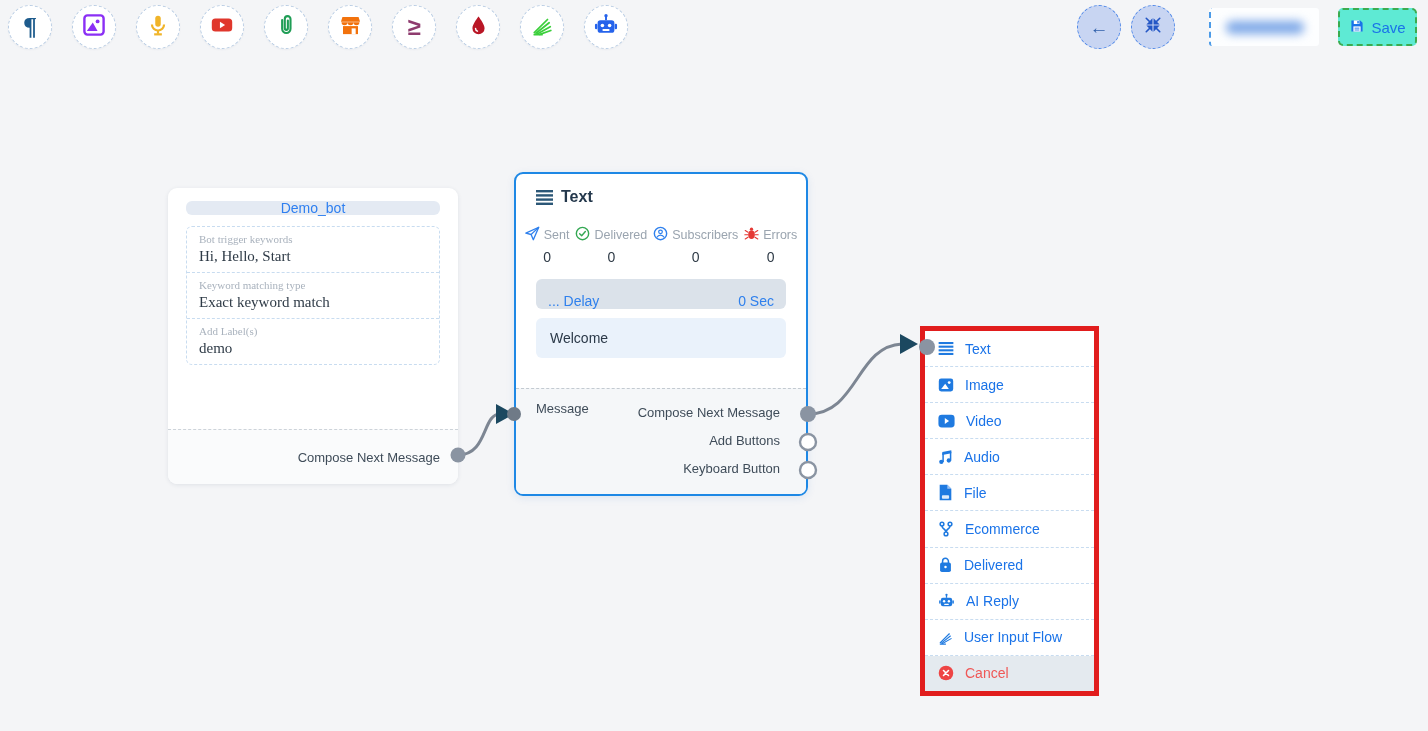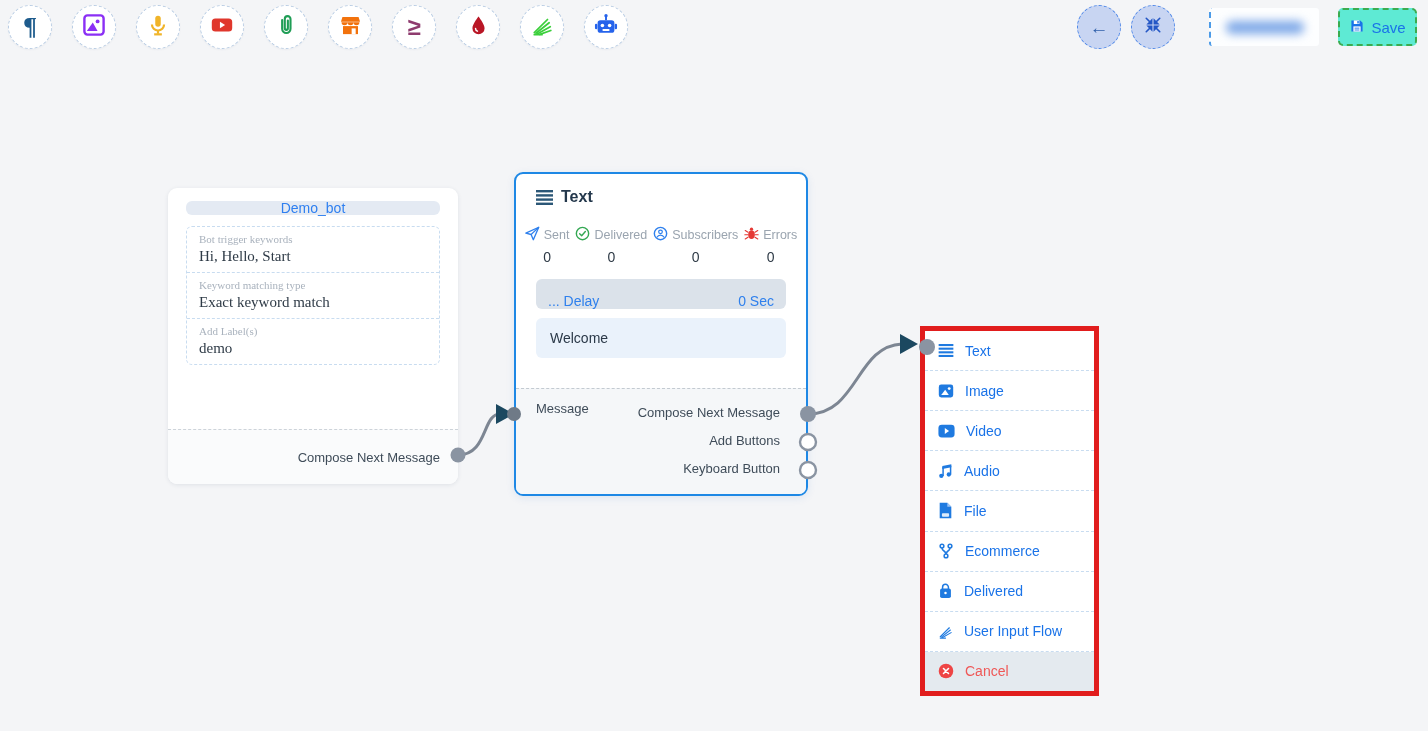--- a/index.html
+++ b/index.html
@@ -410,20 +410,35 @@
           <svg width="15" height="16" viewBox="0 0 18 19">
             <path d="M5.5 7 V5 a3.5 3.5 0 0 1 7 0 V7" fill="none" stroke="currentColor" stroke-width="1.8"></path>
             <rect x="2.5" y="6.5" width="13" height="11.5" rx="2.2" fill="currentColor"></rect>
             <circle cx="9" cy="12" r="1.5" fill="#ffffff"></circle>
           </svg>
         </span>
       <span>Delivered</span>
     </div>
     <div class="menu-item">
       <span class="mi">
+          <svg width="17" height="16" viewBox="0 0 20 20">
+            <line x1="10" y1="2" x2="10" y2="6" stroke="currentColor" stroke-width="1.6"></line>
+            <circle cx="10" cy="2.2" r="1.4" fill="currentColor"></circle>
+            <rect x="3" y="6" width="14" height="10.5" rx="2.4" fill="currentColor"></rect>
+            <rect x="0.8" y="9" width="2" height="4.5" rx="1" fill="currentColor"></rect>
+            <rect x="17.2" y="9" width="2" height="4.5" rx="1" fill="currentColor"></rect>
+            <circle cx="7" cy="10.4" r="1.5" fill="#ffffff"></circle>
+            <circle cx="13" cy="10.4" r="1.5" fill="#ffffff"></circle>
+            <rect x="7" y="13.4" width="6" height="1.6" rx="0.8" fill="#ffffff"></rect>
+          </svg>
+        </span>
+      <span>AI Reply</span>
+    </div>
+    <div class="menu-item">
+      <span class="mi">
           <svg width="15" height="15" viewBox="0 0 20 20" stroke="currentColor" stroke-width="1.5" fill="none" stroke-linecap="round">
             <path d="M3 17 L15 5"></path>
             <path d="M4.5 17.5 L16.5 8"></path>
             <path d="M6 18 L17.5 11.5"></path>
             <path d="M3 18.8 h7"></path>
           </svg>
         </span>
       <span>User Input Flow</span>
     </div>
     <div class="menu-item">

